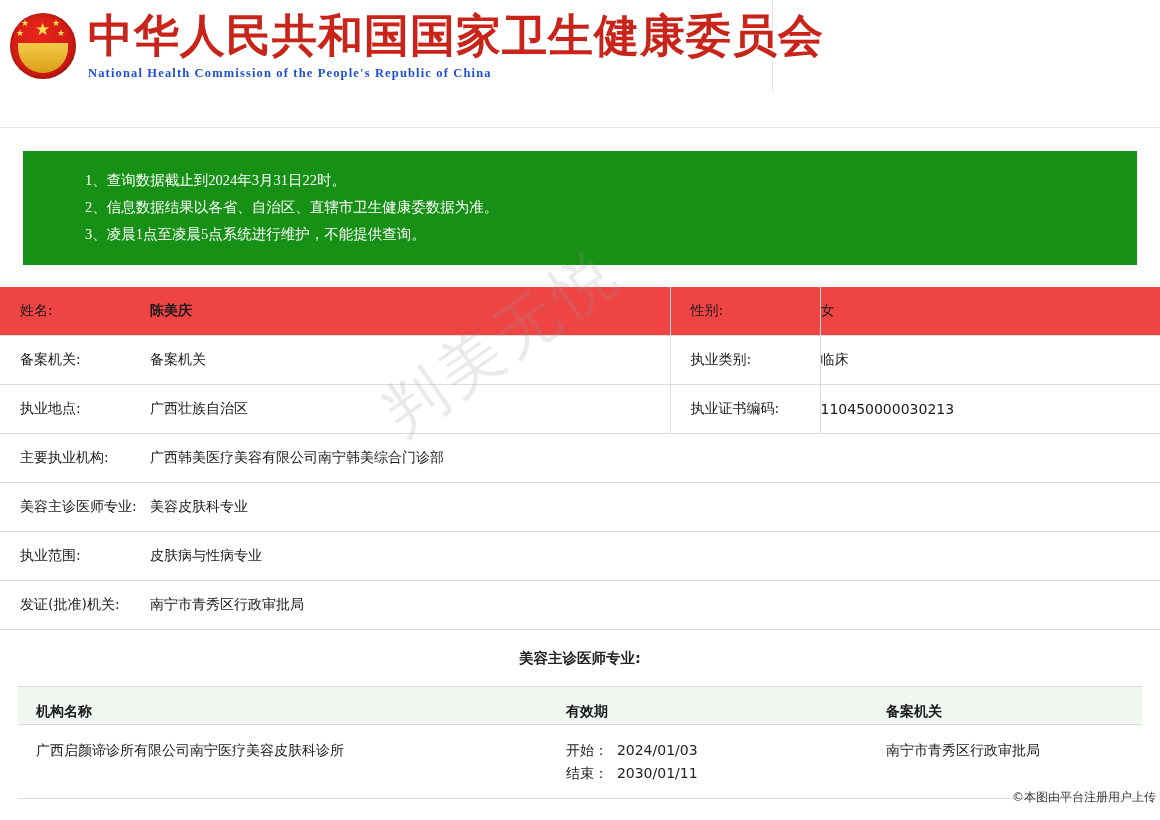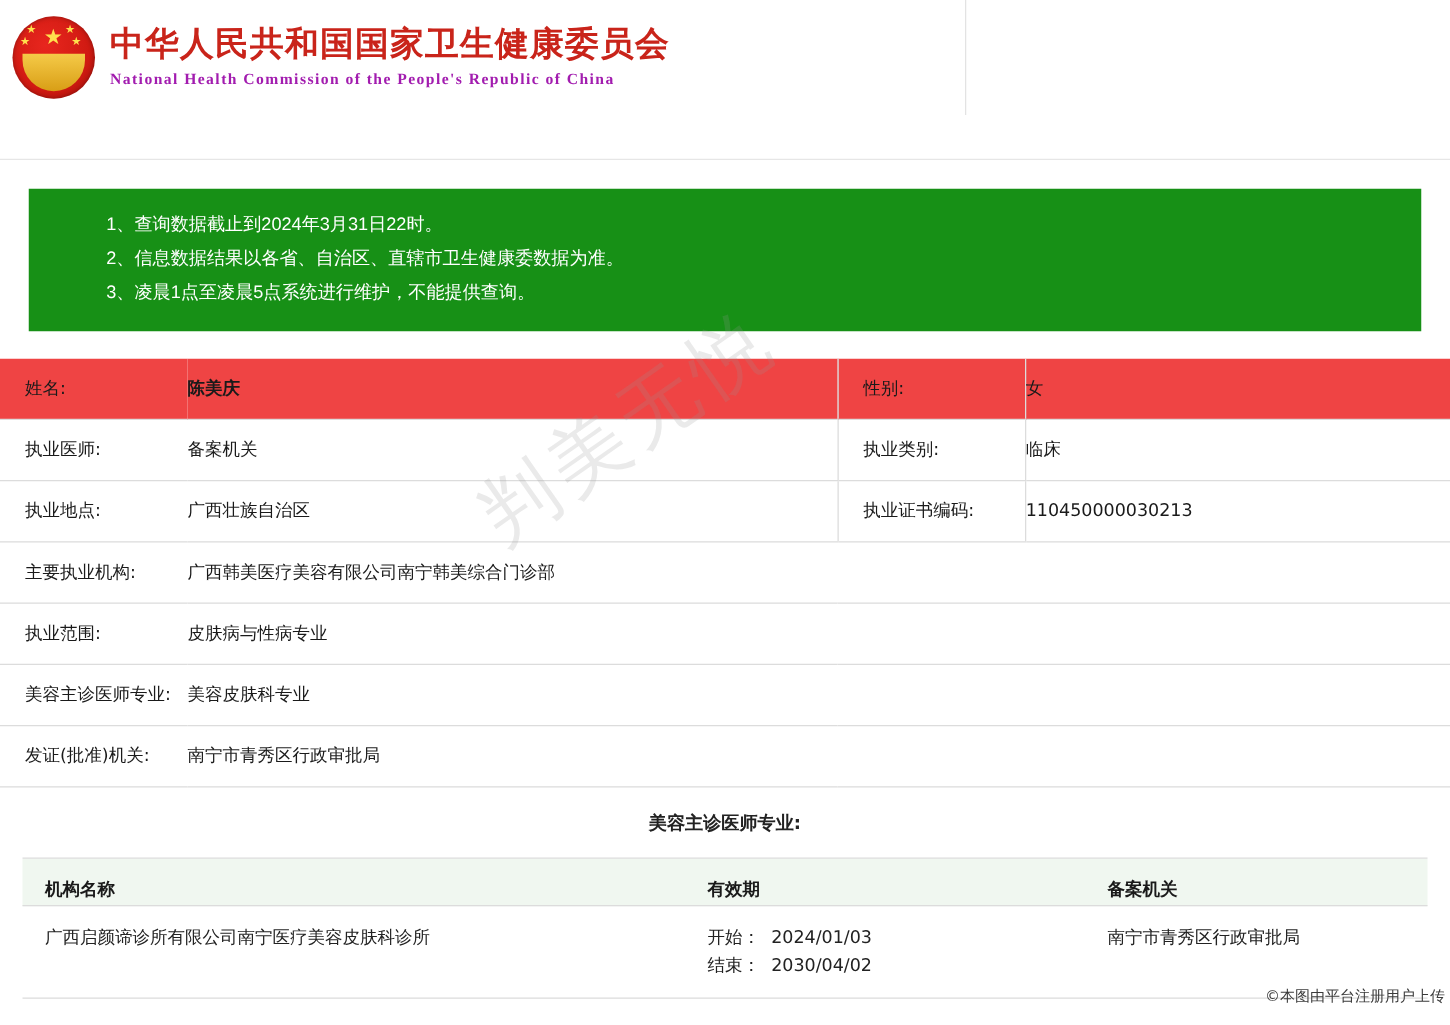--- a/index.html
+++ b/index.html
@@ -62,32 +62,32 @@
   .emblem .s4 { left: 48px; top: 12px; font-size: 9px; }
   .emblem .s5 { left: 53px; top: 22px; font-size: 9px; }
 
   .header-texts {
     display: flex;
     flex-direction: column;
     justify-content: center;
   }
   .header-cn {
     font-family: "DejaVu Sans", "Liberation Sans", sans-serif;
-    font-size: 27px;
+    font-size: 45px;
     font-weight: bold;
     color: #c9241a;
     letter-spacing: 1px;
     line-height: 1.1;
     white-space: nowrap;
   }
   .header-en {
     font-family: "Liberation Serif", serif;
     font-size: 12.5px;
     font-weight: bold;
-    color: #a21caf;
+    color: #1d4ed8;
     letter-spacing: 1.15px;
     margin-top: 5px;
     white-space: nowrap;
   }
 
   .header-rule {
     height: 1px;
     background: #e6e6e6;
     width: 100%;
     margin-top: 35px;
@@ -97,21 +97,21 @@
   .notice {
     margin: 23px 23px 0 23px;
     background: #179016;
     color: #ffffff;
     padding: 16px 0 18px 0;
     font-size: 14.5px;
     line-height: 1.85;
   }
   .notice div {
     padding-left: 62px;
-    font-family: Liberation Sans, sans-serif;
+    font-family: Liberation Serif, serif;
   }
 
   
   .info-table {
     margin-top: 22px;
     border-collapse: collapse;
     width: 1160px;
     table-layout: fixed;
     font-size: 14px;
   }
@@ -242,42 +242,42 @@
     <col style="width:340px">
   </colgroup>
   <tbody>
     <tr class="name-row">
       <td class="lbl">姓名:</td>
       <td class="val val-name">陈美庆</td>
       <td class="lbl2 col-sep">性别:</td>
       <td class="val col-sep">女</td>
     </tr>
     <tr>
-      <td class="lbl">执业医师:</td>
+      <td class="lbl">备案机关:</td>
       <td class="val">备案机关</td>
       <td class="lbl2 col-sep">执业类别:</td>
       <td class="val col-sep">临床</td>
     </tr>
     <tr>
       <td class="lbl">执业地点:</td>
       <td class="val">广西壮族自治区</td>
       <td class="lbl2 col-sep">执业证书编码:</td>
       <td class="val col-sep">110450000030213</td>
     </tr>
     <tr>
       <td class="lbl">主要执业机构:</td>
       <td class="val" colspan="3">广西韩美医疗美容有限公司南宁韩美综合门诊部</td>
     </tr>
     <tr>
+      <td class="lbl">美容主诊医师专业:</td>
+      <td class="val" colspan="3">美容皮肤科专业</td>
+    </tr>
+    <tr>
       <td class="lbl">执业范围:</td>
       <td class="val" colspan="3">皮肤病与性病专业</td>
-    </tr>
-    <tr>
-      <td class="lbl">美容主诊医师专业:</td>
-      <td class="val" colspan="3">美容皮肤科专业</td>
     </tr>
     <tr>
       <td class="lbl">发证(批准)机关:</td>
       <td class="val" colspan="3">南宁市青秀区行政审批局</td>
     </tr>
     <tr class="section-title">
       <td colspan="4">美容主诊医师专业:</td>
     </tr>
   </tbody>
 </table>
@@ -293,21 +293,21 @@
       <th>机构名称</th>
       <th>有效期</th>
       <th>备案机关</th>
     </tr>
   </thead>
   <tbody>
     <tr>
       <td>广西启颜谛诊所有限公司南宁医疗美容皮肤科诊所</td>
       <td class="rec-period">
         <div>开始：  2024/01/03</div>
-        <div>结束：  2030/04/02</div>
+        <div>结束：  2030/01/11</div>
       </td>
       <td>南宁市青秀区行政审批局</td>
     </tr>
   </tbody>
 </table>
 
 <div class="footer">
   
 </div>
 

